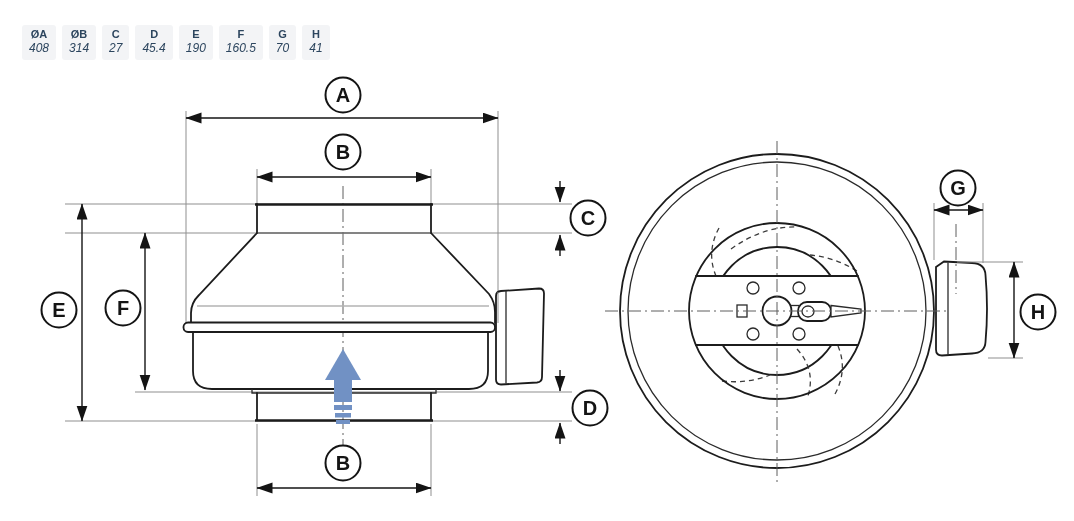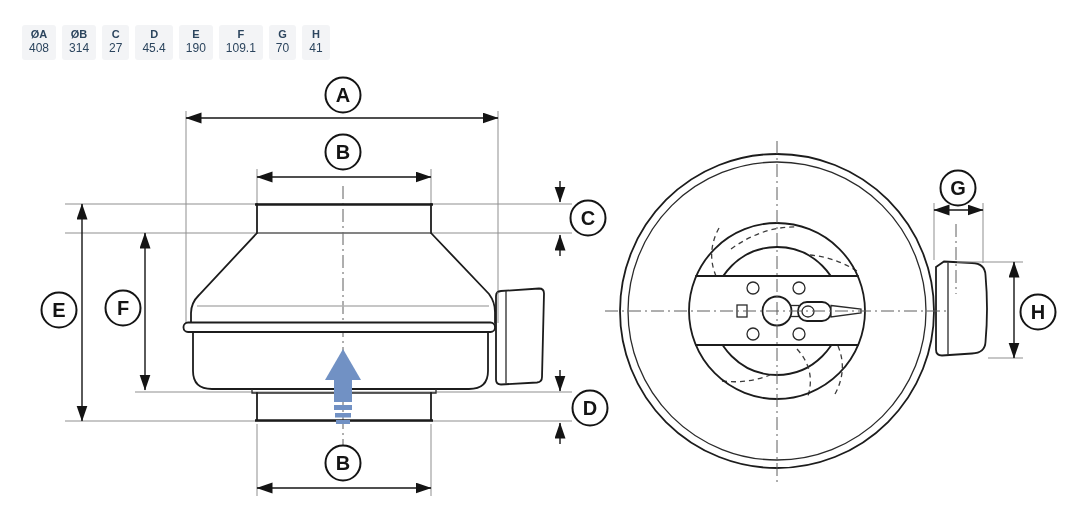--- a/index.html
+++ b/index.html
@@ -1,21 +1,21 @@
 <!DOCTYPE html>
 <html><head>
 <meta charset="utf-8">
 <style>
   html,body{margin:0;padding:0;background:#ffffff;}
   #stage{position:relative;width:1074px;height:521px;background:#ffffff;overflow:hidden;
          font-family:"Liberation Sans",sans-serif;}
   .dims{position:absolute;top:9px;left:22px;display:flex;gap:6px;}
   .chip{background:#f3f4f6;border-radius:3px;padding:3px 7px 4px 7px;text-align:center;margin-top:16px;}
   .chip .lbl{display:block;font-size:11px;font-weight:700;color:#2c455e;line-height:13px;white-space:nowrap;}
-  .chip .val{display:block;font-size:12px;font-weight:400;color:#2c455e;line-height:15px;white-space:nowrap;}
+  .chip .val{display:block;font-size:12px;font-weight:400;color:#2c455e;line-height:15px;white-space:nowrap;font-style:italic;}
   svg{position:absolute;left:0;top:0;}
   .mainln{stroke:#1c1c1c;stroke-width:1.8;fill:none;stroke-linecap:round;}
   .thickln{stroke:#1c1c1c;stroke-width:2.4;fill:none;stroke-linecap:butt;}
   .extln{stroke:#8f8f8f;stroke-width:1;fill:none;}
   .seamln{stroke:#b3b3b3;stroke-width:1.5;fill:none;}
   .shoulderln{stroke:#6e6e6e;stroke-width:1.4;fill:none;}
   .ctrln{stroke:#5f5f5f;stroke-width:1;fill:none;stroke-dasharray:13 4 2 4;}
   .dimln{stroke:#141414;stroke-width:1.4;fill:none;}
   .lblcir{fill:#ffffff;stroke:#141414;stroke-width:2;}
   .lbltxt{font-family:"Liberation Sans",sans-serif;font-size:20px;font-weight:700;fill:#141414;
@@ -45,21 +45,21 @@
     <div class="chip">
       <span class="lbl">D</span>
       <span class="val">45.4</span>
     </div>
     <div class="chip">
       <span class="lbl">E</span>
       <span class="val">190</span>
     </div>
     <div class="chip">
       <span class="lbl">F</span>
-      <span class="val">109.1</span>
+      <span class="val">160.5</span>
     </div>
     <div class="chip">
       <span class="lbl">G</span>
       <span class="val">70</span>
     </div>
     <div class="chip">
       <span class="lbl">H</span>
       <span class="val">41</span>
     </div>
   </div>

